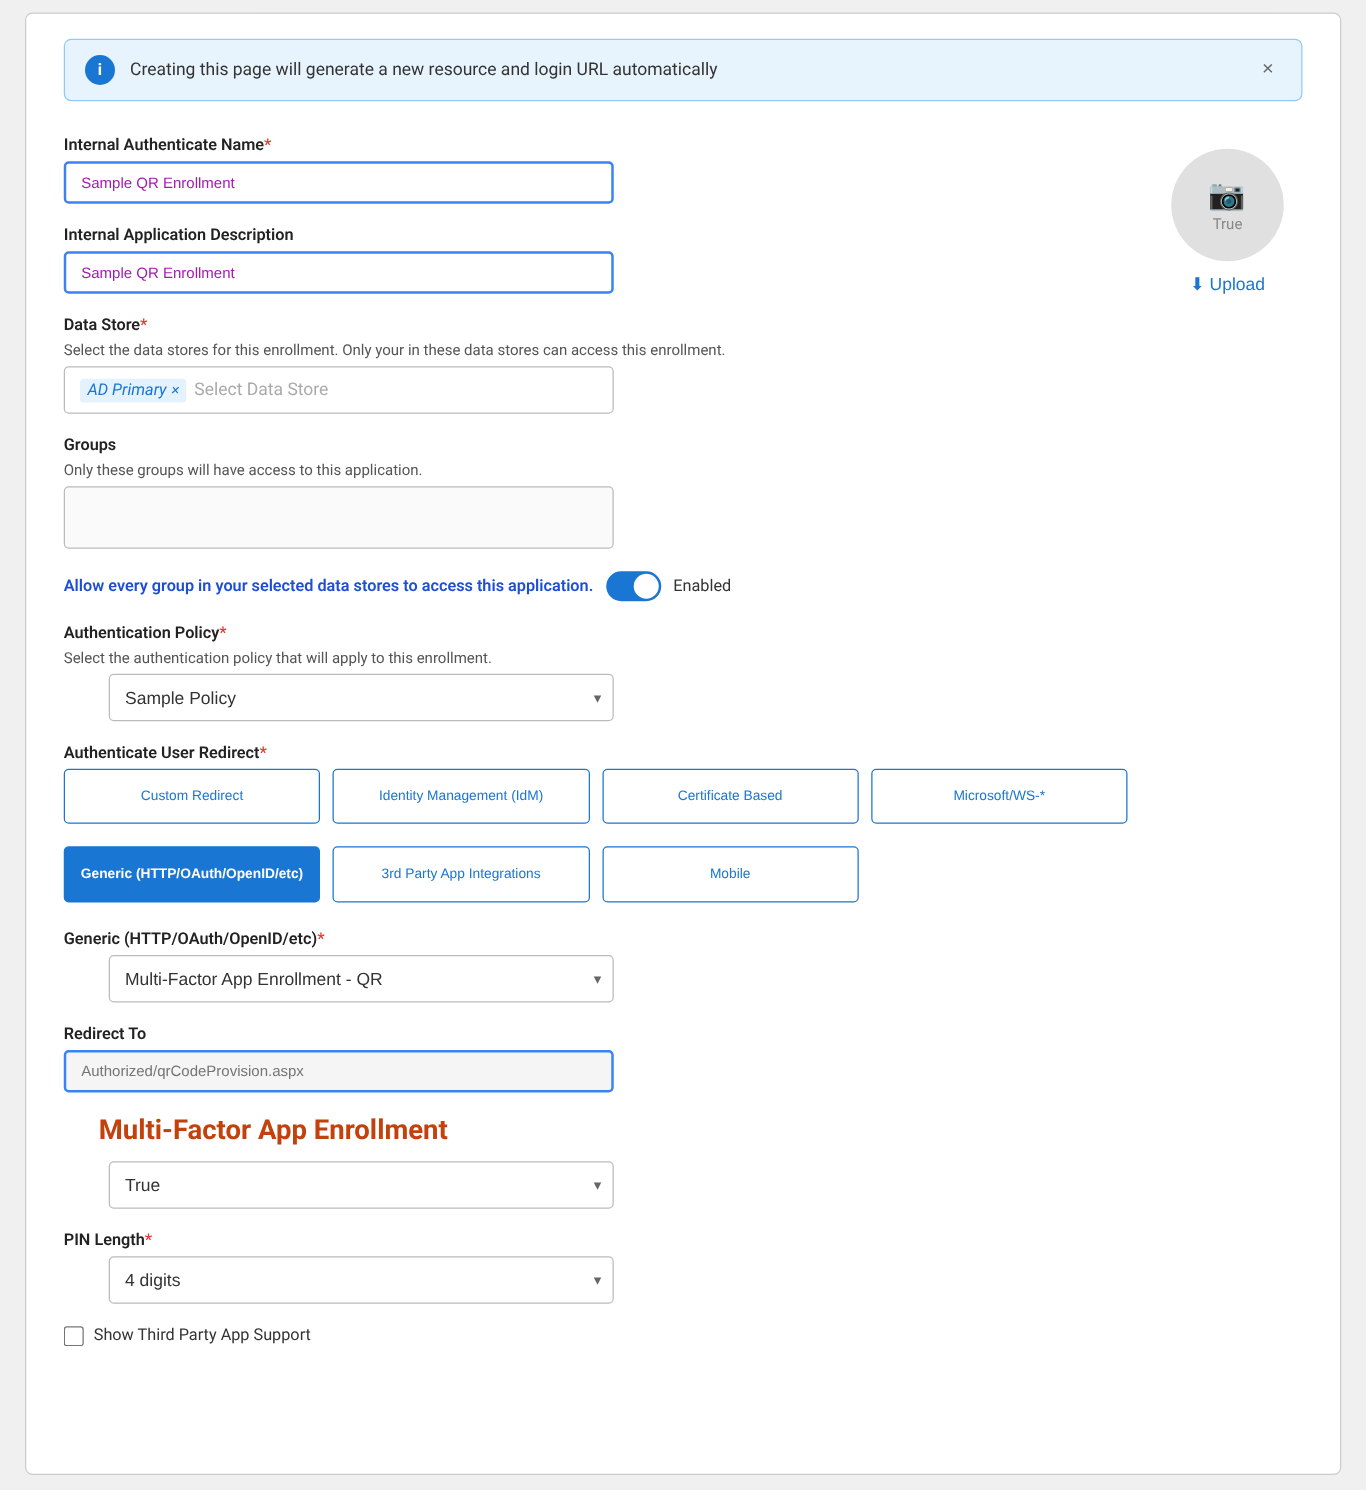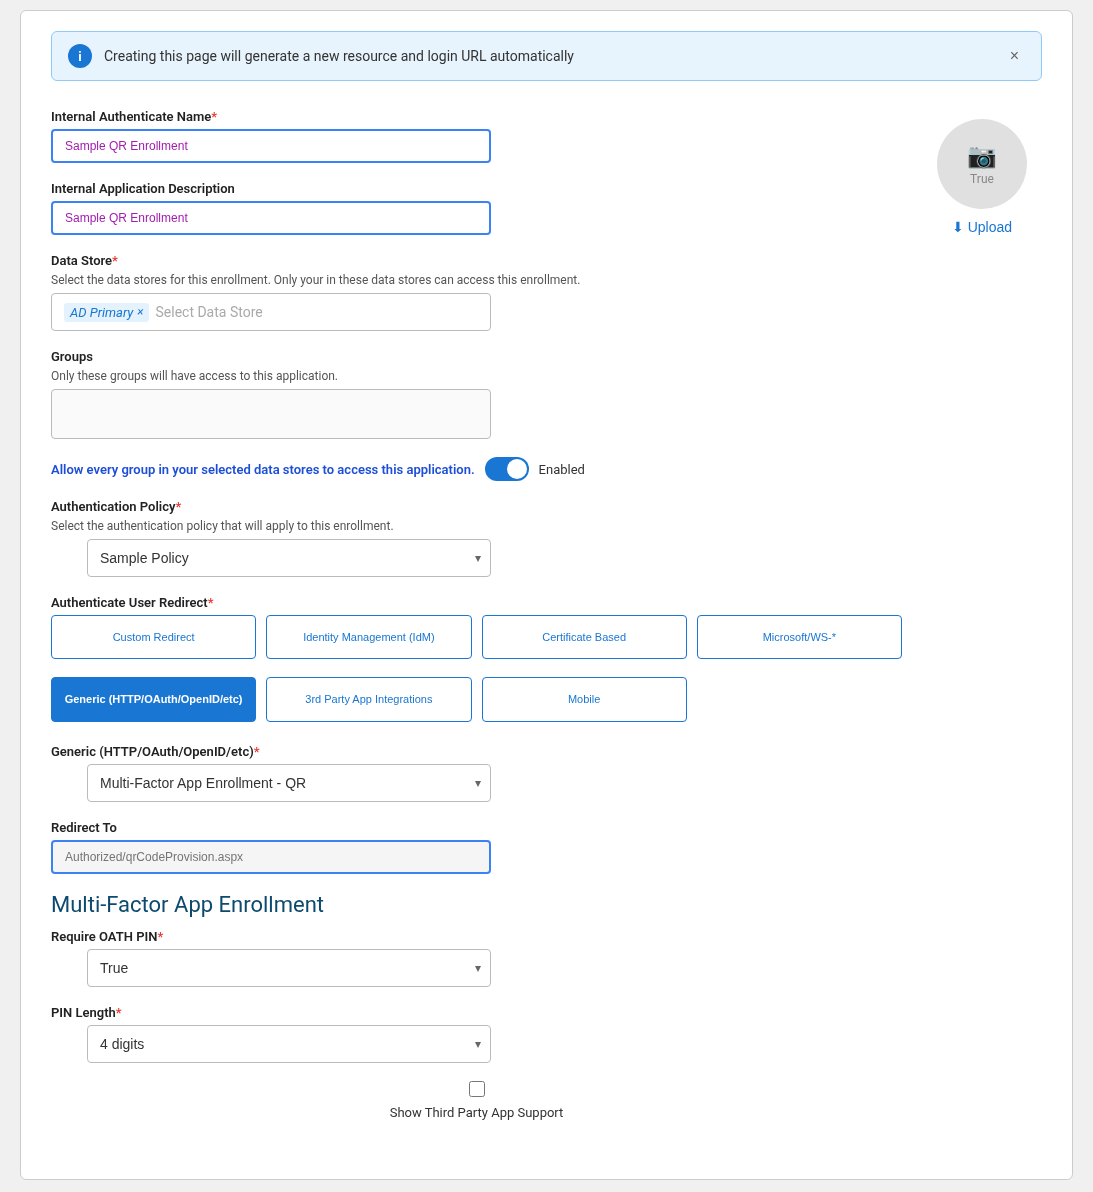--- a/index.html
+++ b/index.html
@@ -258,30 +258,30 @@
     }
     .redirect-row2 {
       display: grid;
       grid-template-columns: repeat(4, 1fr);
       gap: 10px;
       max-width: 880px;
       margin-bottom: 22px;
     }
     .section-title {
       font-size: 22px;
-      font-weight: 400;
-      color: #0c4a6e;
+      font-weight: 700;
+      color: #c2410c;
       margin-bottom: 12px;
+      margin-left: 28px;
     }
     .checkbox-row {
       display: flex;
       align-items: center;
       gap: 8px;
       margin-top: 18px;
-      flex-direction: column;
     }
     .checkbox-row input[type="checkbox"] {
       width: 16px;
       height: 16px;
       border: 1px solid #1976d2;
       cursor: pointer;
     }
     .checkbox-label {
       font-size: 13px;
       color: #333;
@@ -388,23 +388,20 @@
       </div>
 
       <div class="field-group">
         <label class="field-label">Redirect To</label>
         <input type="text" class="text-input readonly-input" placeholder="Authorized/qrCodeProvision.aspx" readonly="" style="">
       </div>
 
       <div class="section-title">Multi-Factor App Enrollment</div>
 
       <div class="field-group">
-        <label class="field-label">
-          <span>Require OATH PIN</span><span class="required">*</span>
-        </label>
         <div class="select-wrapper">
           <select class="select-field">
             <option>True</option>
           </select>
           <span class="select-arrow">▾</span>
         </div>
       </div>
 
       <div class="field-group">
         <label class="field-label">

